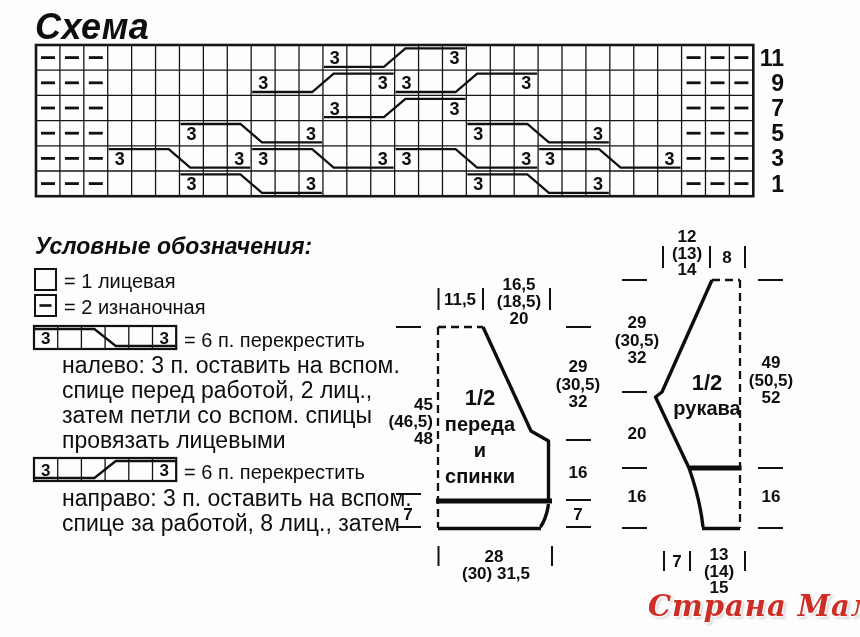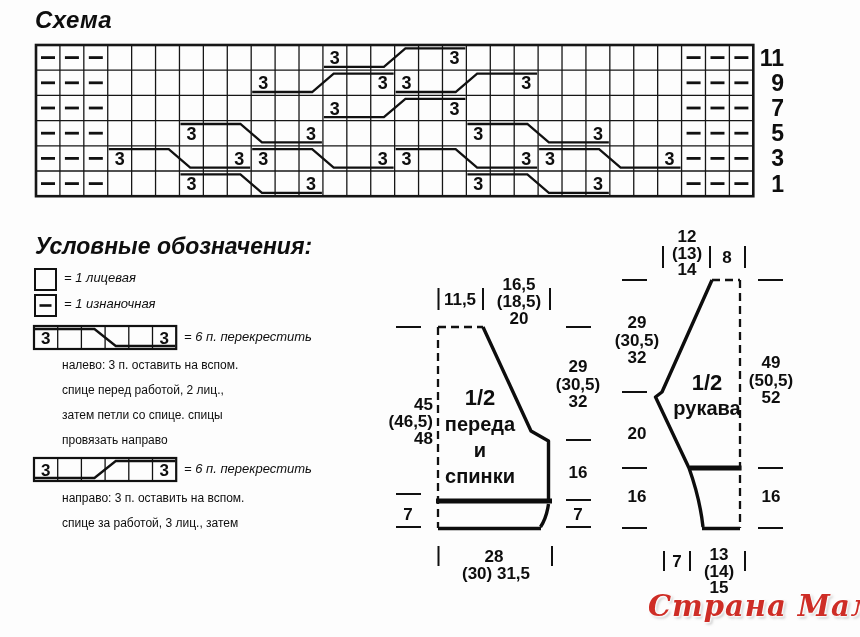--- a/index.html
+++ b/index.html
@@ -1,23 +1,23 @@
 <!DOCTYPE html>
 <html><head>
 <meta charset="utf-8">
 <style>
   html,body{margin:0;padding:0;}
   body{width:860px;height:637px;position:relative;background:#fdfdfd;overflow:hidden;
        font-family:"Liberation Sans",sans-serif;color:#0e0e0e;}
   #scene{position:absolute;left:0;top:0;font-family:"Liberation Sans",sans-serif;}
   .abs{position:absolute;white-space:nowrap;}
-  .h-title{font-size:24px;font-weight:bold;font-style:italic;letter-spacing:0.5px;}
+  .h-title{font-size:36px;font-weight:bold;font-style:italic;letter-spacing:0.5px;}
   .h-legend{font-size:23px;font-weight:bold;font-style:italic;}
-  .leg-label{font-size:13px;font-style:italic;}
-  .leg-desc{font-size:12px;line-height:25px;}
+  .leg-label{font-size:20px;}
+  .leg-desc{font-size:23px;line-height:25px;}
   .watermark{font-family:"DejaVu Serif",serif;font-style:italic;font-weight:bold;
              font-size:29px;letter-spacing:1px;
              text-shadow:0 0 3px #fff,0 0 5px #fff,1px 1px 2px #fff,-1px -1px 2px #fff,2px 2px 3px rgba(120,120,120,.6);}
   svg text{fill:#0e0e0e;}
 </style>
 </head>
 <body>
 
 <svg id="scene" width="860" height="637" viewBox="0 0 860 637">
     <g>
@@ -257,29 +257,29 @@
       <text x="707" y="415" font-size="20" text-anchor="middle" font-weight="bold">рукава</text>
     </g>
   </svg>
 
 <div class="abs h-title" style="left:35px;top:6px;">Схема</div>
 
 <div class="abs h-legend" style="left:35px;top:233px;">Условные обозначения:</div>
 
 <div class="abs leg-label" style="left:64px;top:270px;">= 1 лицевая</div>
 
-<div class="abs leg-label" style="left:64px;top:296px;">= 1 изнаночная</div>
+<div class="abs leg-label" style="left:64px;top:296px;">= 2 изнаночная</div>
 
 <div class="abs leg-label" style="left:184px;top:329px;">= 6 п. перекрестить</div>
 <div class="abs leg-desc" style="left:62px;top:353px;">
   <div>налево: 3 п. оставить на вспом.</div>
   <div>спице перед работой, 2 лиц.,</div>
-  <div>затем петли со спице. спицы</div>
-  <div>провязать направо</div>
+  <div>затем петли со вспом. спицы</div>
+  <div>провязать лицевыми</div>
 </div>
 
 <div class="abs leg-label" style="left:184px;top:461px;">= 6 п. перекрестить</div>
 <div class="abs leg-desc" style="left:62px;top:486px;">
   <div>направо: 3 п. оставить на вспом.</div>
-  <div>спице за работой, 3 лиц., затем</div>
+  <div>спице за работой, 8 лиц., затем</div>
 </div>
 
 <div class="abs watermark" style="left: 648px; top: 589px; color: rgb(206, 45, 38);">Страна Мам . ру</div>
 
 </body></html>

